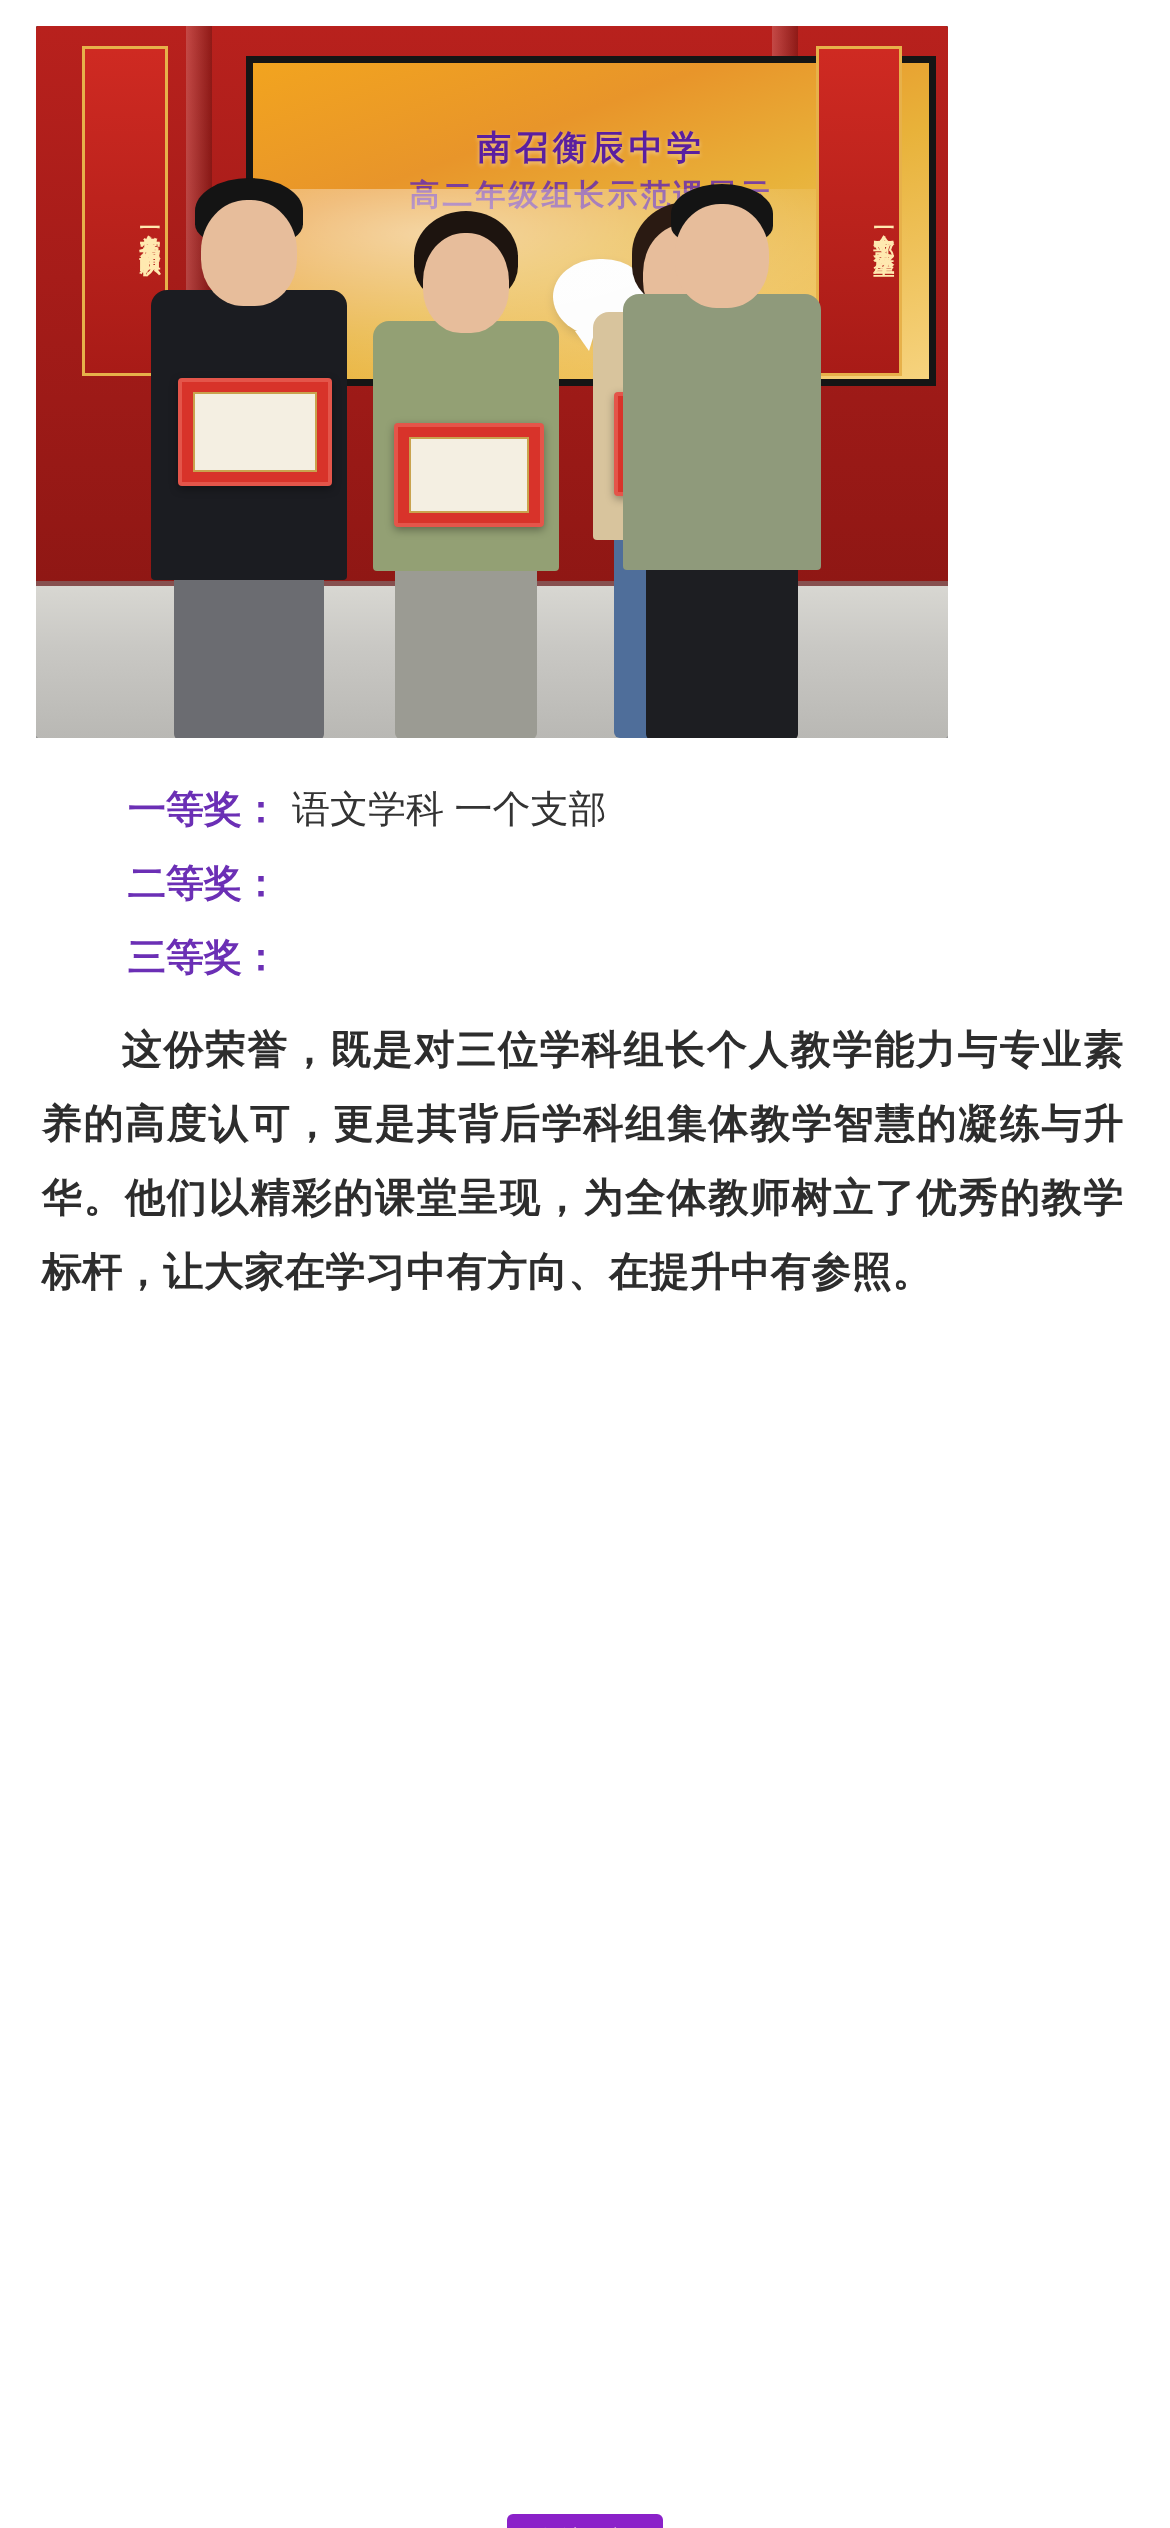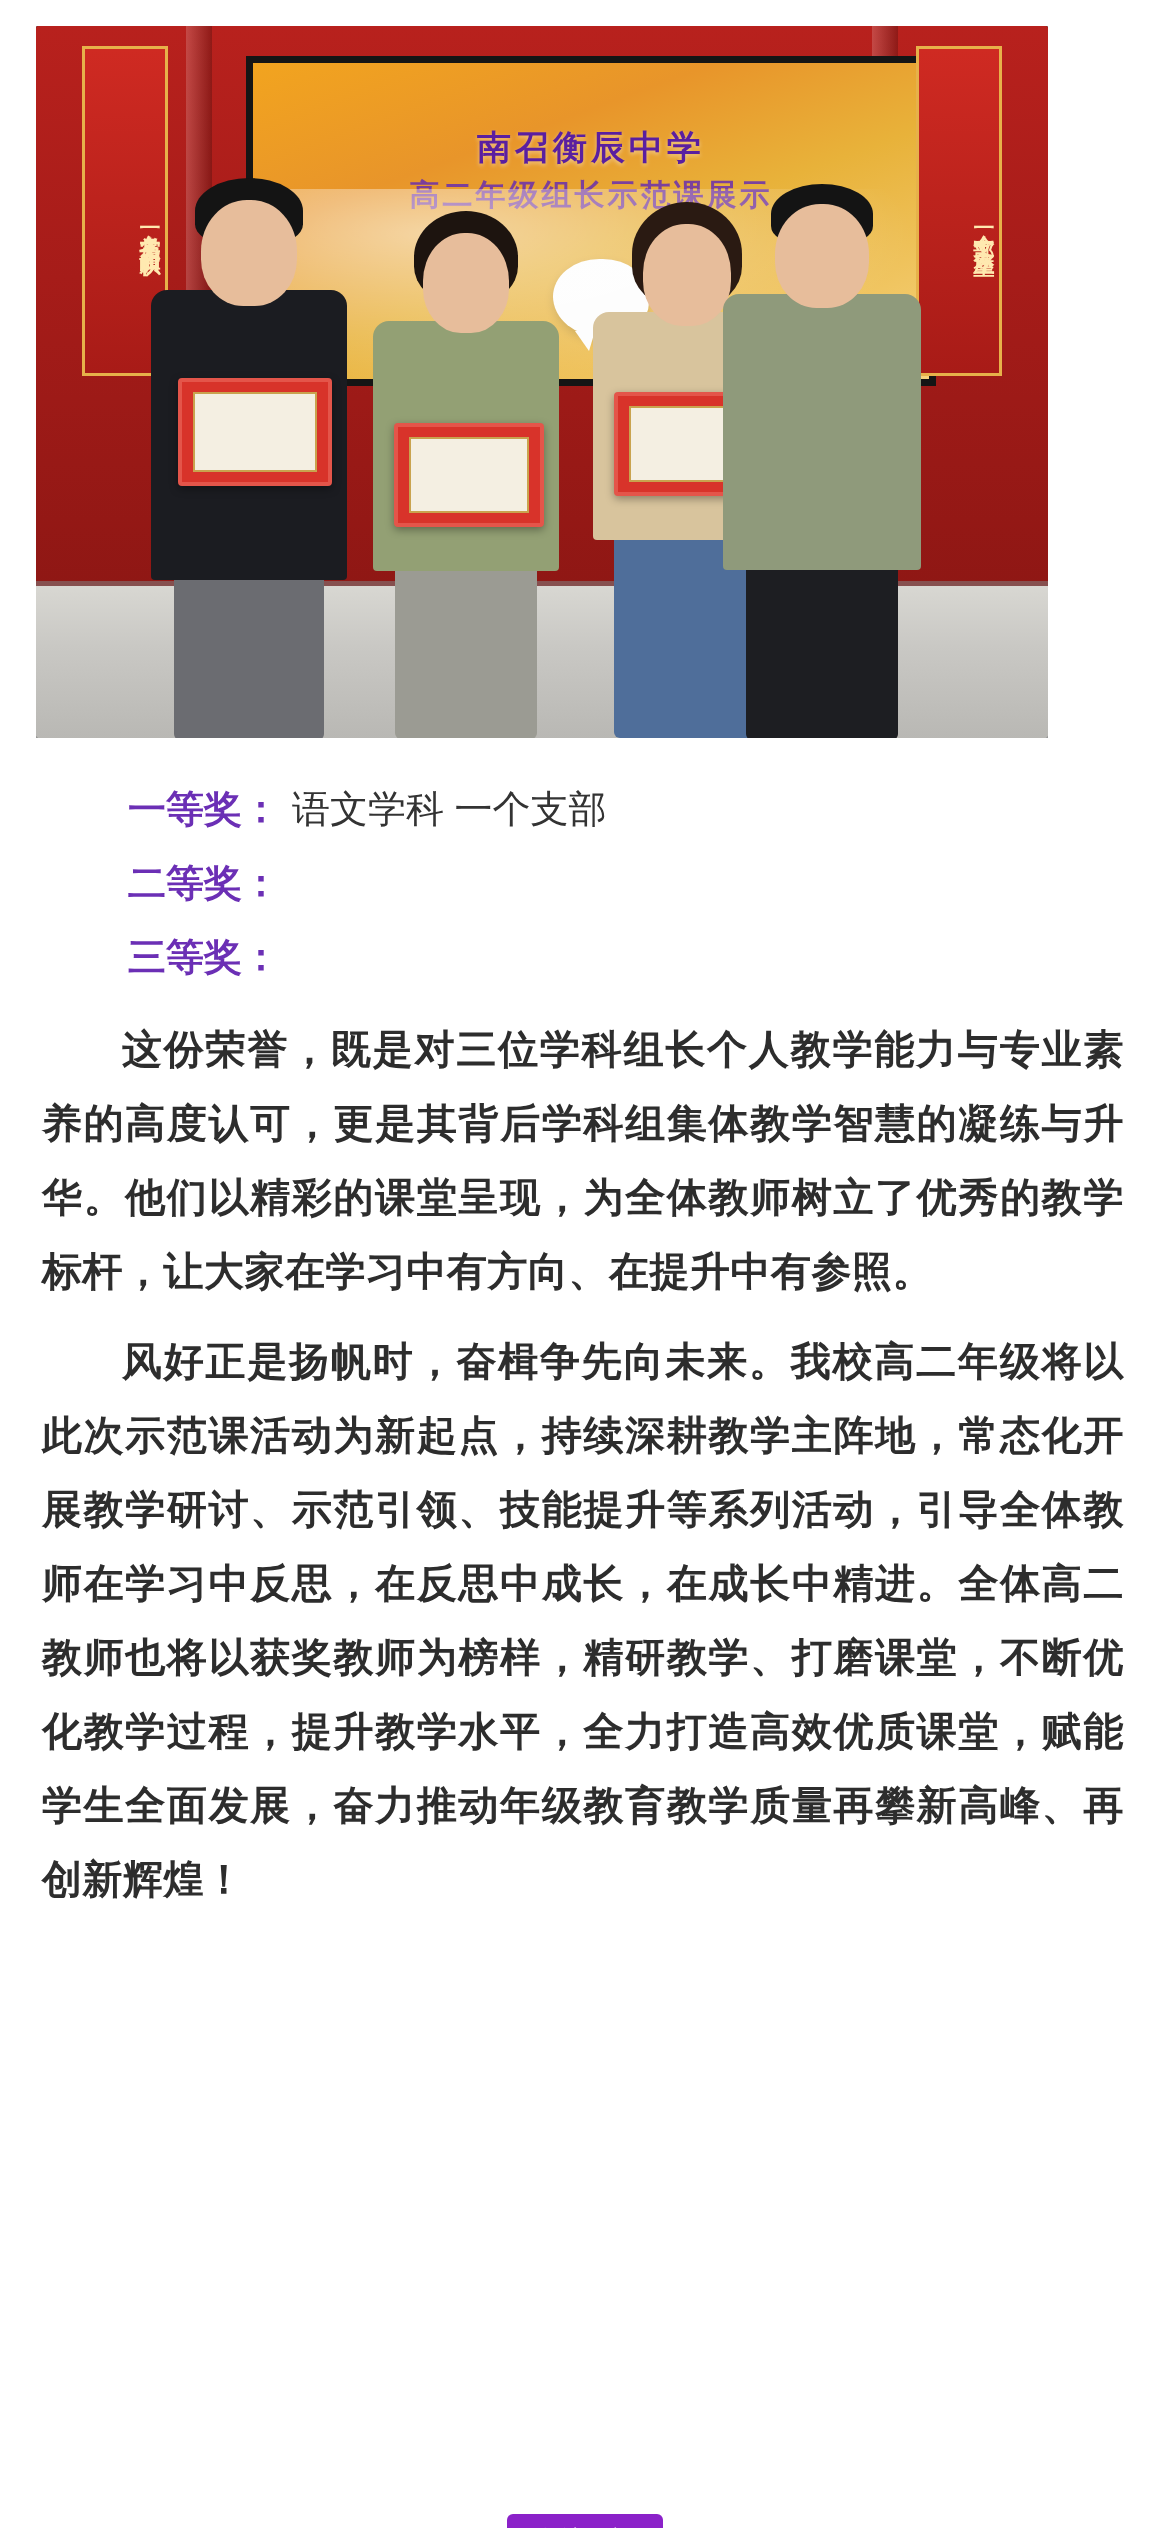--- a/index.html
+++ b/index.html
@@ -18,21 +18,21 @@
     min-height: 2528px;
     position: relative;
     background: #ffffff;
     box-sizing: border-box;
     padding: 0;
   }
 
   
   .photo-wrap {
     margin: 26px 36px 0 36px;
-    width: 1012px;
+    width: 912px;
     height: 712px;
     position: relative;
     overflow: hidden;
     border-radius: 2px;
     background: #1b1c22;
   }
   .photo {
     position: absolute;
     inset: 0;
     background: #2b2d33;
@@ -330,20 +330,19 @@
       <span class="award-colon">：</span>
     </div>
     <div class="award-row">
       <span class="award-label">三等奖</span>
       <span class="award-colon">：</span>
     </div>
   </div>
 
   <div class="body-text">
     <p class="para">这份荣誉，既是对三位学科组长个人教学能力与专业素养的高度认可，更是其背后学科组集体教学智慧的凝练与升华。他们以精彩的课堂呈现，为全体教师树立了优秀的教学标杆，让大家在学习中有方向、在提升中有参照。</p>
-    <p class="para">风好正是扬帆时，奋楫争先向未来。我校高二年级将以此次示范课活动为新起点，持续深耕教学主阵地，常态化开展教学研讨、示范引领、技能提升等系列活动，引导全体教师在学习中反思，在反思中成长，在成长中精进。全体高二教师也将以获奖教师为榜样，精研教学、打磨课堂，不断优化教学过程，提升教学水平，全力打造高效优质课堂，赋能学生全面发展，奋力推动年级教育教学质量再攀新高峰、再创新辉煌！</p>
   </div>
 
   <div class="footer">
     <div class="footer-badge">阅读原文</div>
   </div>
 
 </div>
 
 </body></html>

